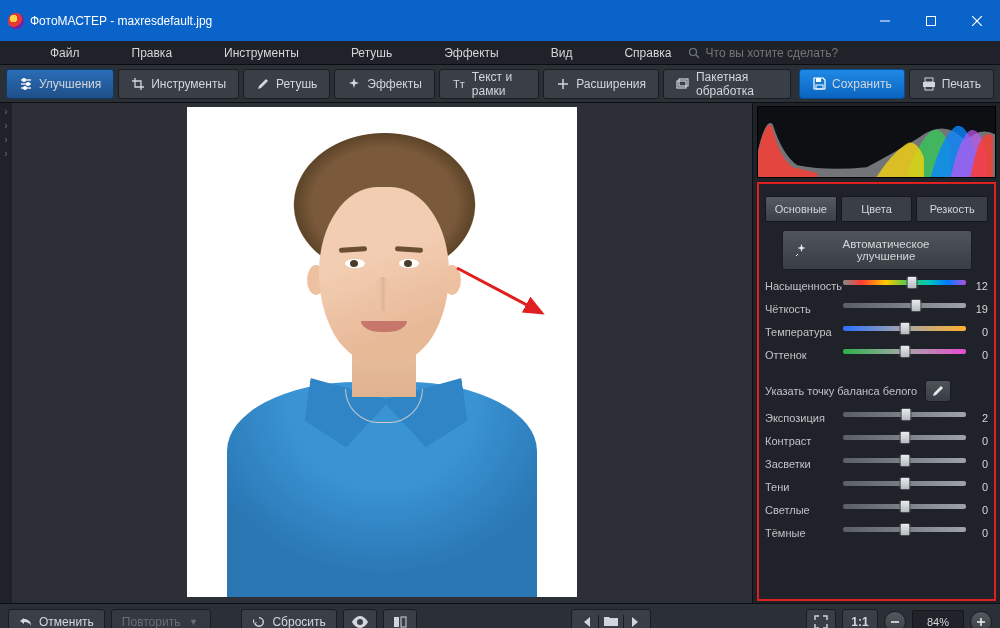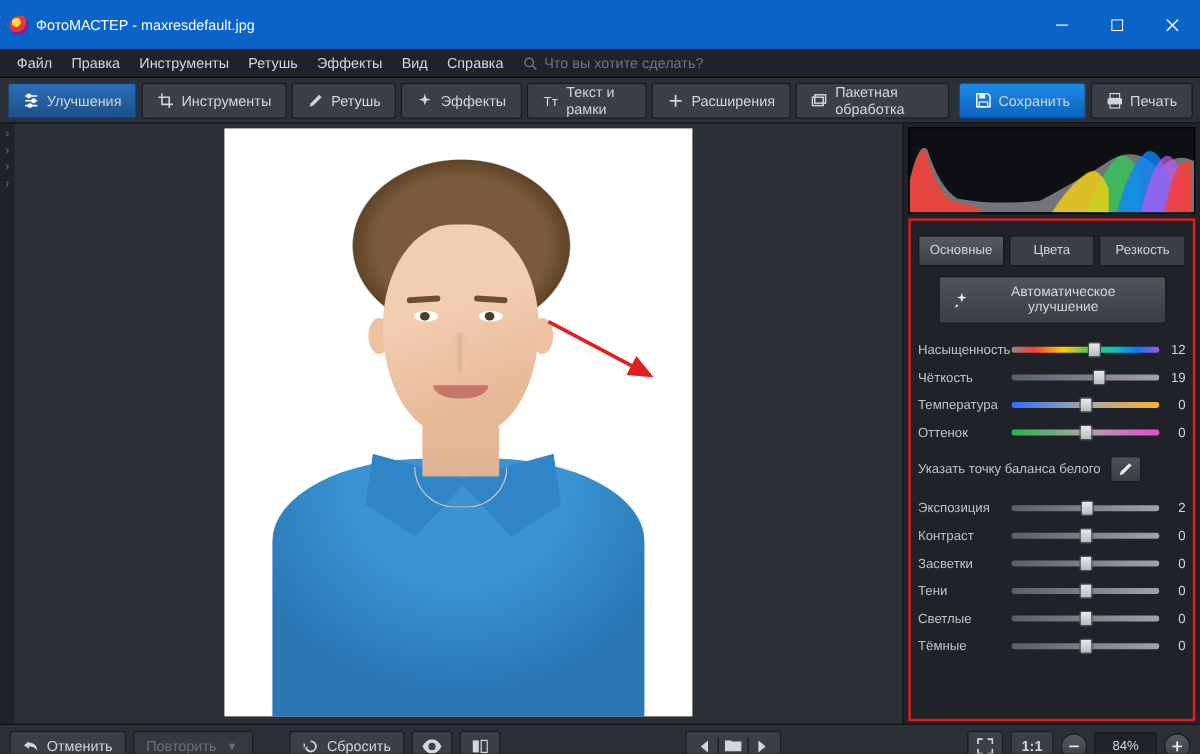--- a/index.html
+++ b/index.html
@@ -17,21 +17,21 @@
   }
   *{box-sizing:border-box;font-family:"Segoe UI",Tahoma,Verdana,sans-serif;}
   body{margin:0;width:1000px;height:628px;background:var(--panel-dark);overflow:hidden;color:var(--text);font-size:12px;}
   
   .titlebar{height:41px;background:var(--win-blue);display:flex;align-items:center;padding:0 0 0 8px;color:#fff;font-size:12px;}
   .titlebar .logo{width:16px;height:16px;border-radius:50%;background:radial-gradient(circle at 35% 35%,#ffd54a 25%,#e53935 26%,#e53935 55%,#7b1fa2 56%);margin-right:6px;}
   .titlebar .winbtns{margin-left:auto;display:flex;height:100%;}
   .titlebar .winbtn{width:46px;display:flex;align-items:center;justify-content:center;font-size:14px;font-family:Arial;}
   
   .menubar{height:24px;background:var(--panel-dark);display:flex;align-items:center;padding:0 6px;border-bottom:1px solid #0d0e11;}
-  .menubar .mitem{padding:2px 8px;color:var(--text);cursor:default;}
+  .menubar .mitem{padding:2px 8px;color:var(--text);cursor:default;margin-left:36px;}
   .menubar .search{margin-left:8px;display:flex;align-items:center;color:var(--text-dim);}
   .menubar .search input{background:transparent;border:none;outline:none;color:var(--text-dim);font-size:12px;width:180px;}
   .menubar .searchicon{margin-right:4px;opacity:.7;}
   
   .toolbar{height:38px;background:var(--panel);display:flex;align-items:center;gap:4px;padding:0 6px;border-bottom:1px solid #0d0e11;}
   .tb-btn{height:30px;padding:0 12px;background:var(--panel-light);border:1px solid #1a1c20;border-radius:3px;display:flex;align-items:center;gap:6px;color:var(--text);cursor:default;}
   .tb-btn.active{background:linear-gradient(#2a6db8,#1f4f87);border-color:#103a66;}
   .tb-ico{display:inline-flex;width:14px;height:14px;align-items:center;justify-content:center;}
   .spacer{flex:1;}
   .save-btn{background:linear-gradient(#1e8ae6,#0b64bf);border-color:#084e94;}
@@ -47,21 +47,21 @@
   .controls{flex:1;margin:2px 4px 2px 4px;border:2px solid var(--outline-red);padding:4px 6px 6px 6px;overflow:hidden;position:relative;}
   .radio-row{display:flex;gap:10px;align-items:center;padding:4px 2px 8px 2px;border-bottom:1px solid #0d0e11;}
   .radio{display:flex;align-items:center;gap:4px;color:var(--text);font-size:11px;}
   .radio .dot{width:11px;height:11px;border-radius:50%;border:1px solid #6d7177;display:inline-block;position:relative;}
   .radio.sel .dot{border-color:#2b8ae6;}
   .radio.sel .dot::after{content:"";position:absolute;inset:2px;border-radius:50%;background:#2b8ae6;}
   .tabs{display:flex;gap:4px;margin:8px 0;}
   .tab{flex:1;text-align:center;padding:6px 0;font-size:11px;background:var(--panel-light);border:1px solid #15171b;border-radius:2px;color:var(--text);cursor:default;}
   .tab.active{background:linear-gradient(#565b63,#3b3f46);}
   .auto-btn{margin:0 auto 10px auto;padding:7px 12px;width:190px;text-align:center;background:linear-gradient(#50555c,#393d44);border:1px solid #1a1c20;border-radius:3px;color:var(--text);font-size:11.5px;display:flex;align-items:center;justify-content:center;gap:6px;}
-  .slider-row{display:flex;align-items:center;height:23px;gap:0;}
+  .slider-row{display:flex;height:23px;gap:0;}
   .slider-row .lbl{width:78px;color:#bfc3c8;font-size:11px;}
   .slider-row .trk{flex:1;height:5px;border-radius:2px;background:linear-gradient(to right,#5a5f66,#9ea3aa);position:relative;}
   .slider-row .trk.sat{background:linear-gradient(to right,#888,#ff3b30 15%,#ffcc00 35%,#34c759 55%,#00c7be 70%,#007aff 85%,#af52de);}
   .slider-row .trk.vib{background:linear-gradient(to right,#888 0%,#888 48%,#ff3b30 55%,#ffcc00 65%,#34c759 75%,#007aff 88%,#af52de);}
   .slider-row .trk.temp{background:linear-gradient(to right,#2b6fff,#a7a7a7,#ffb02b);}
   .slider-row .trk.tint{background:linear-gradient(to right,#2bb04a,#a7a7a7,#e64bd1);}
   .slider-row .trk .knob{position:absolute;top:-4px;width:11px;height:13px;background:linear-gradient(#e9ebee,#b6bac0);border:1px solid #4a4f57;border-radius:2px;transform:translateX(-50%);}
   .slider-row .val{width:22px;text-align:right;color:var(--text);font-size:11px;}
   .wb-row{display:flex;align-items:center;gap:8px;margin:8px 0 10px 0;}
   .wb-row .txt{color:#bfc3c8;font-size:11px;}

